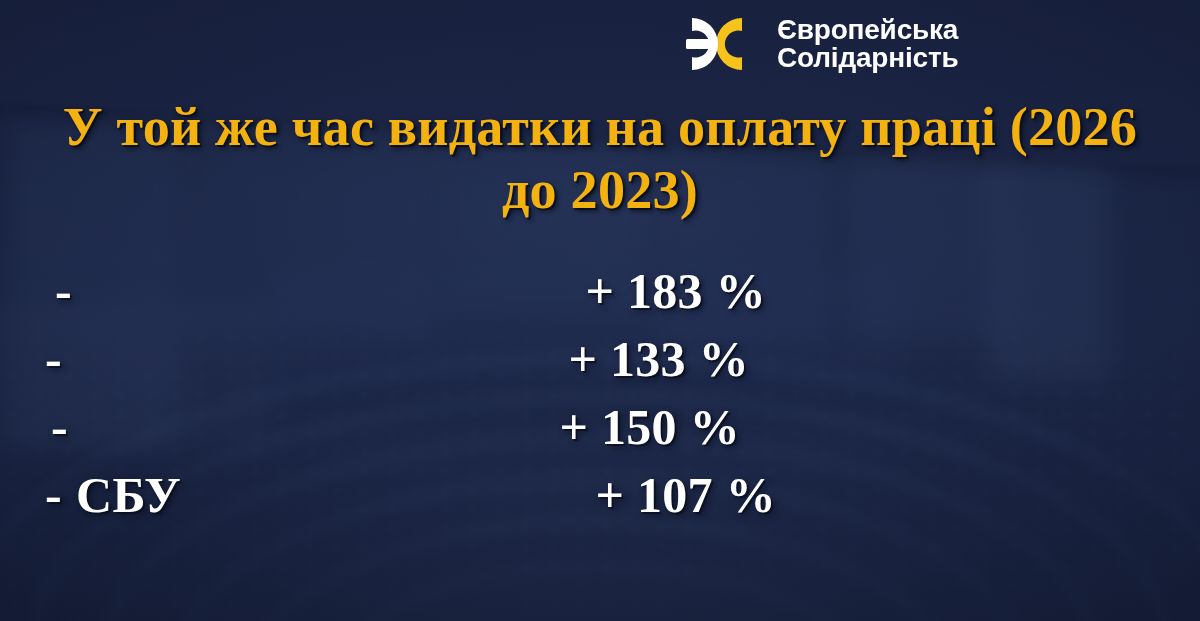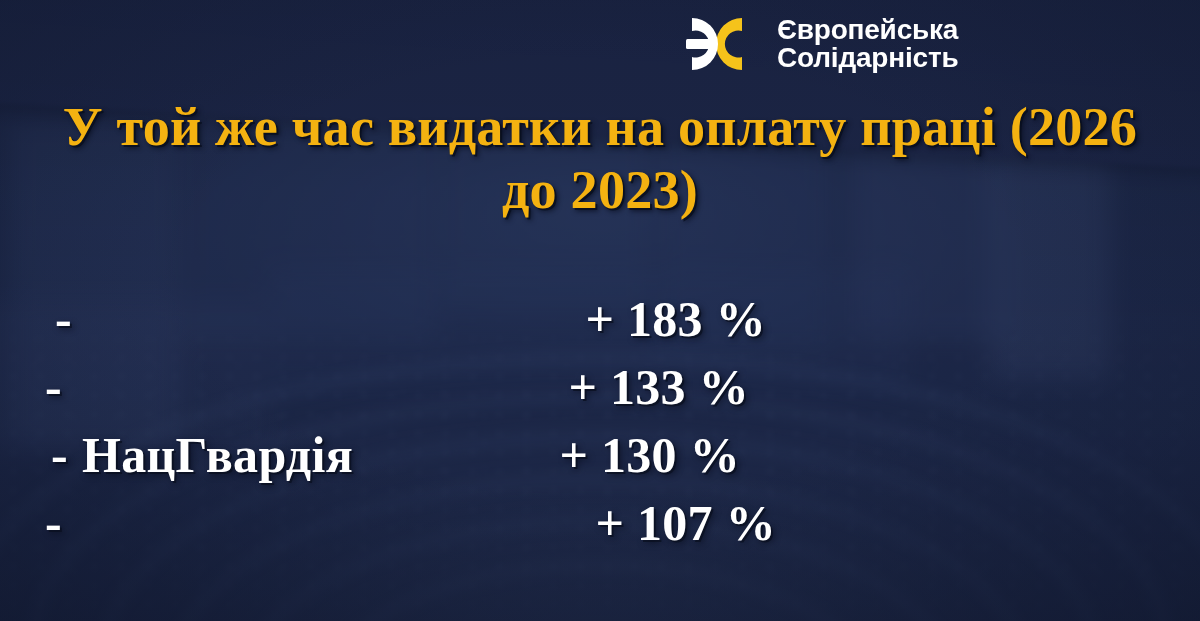--- a/index.html
+++ b/index.html
@@ -160,21 +160,20 @@
     flex: 0 0 auto;
     text-align: right;
   }
   .row .name {
     flex: 0 0 auto;
     padding-left: 14px;
   }
   .row .value {
     flex: 1 1 auto;
     text-align: right;
-    margin-top: 28px;
   }
 
   
   .row-0 .dash  { width: 72px; }
   .row-0 .value { padding-right: 74px; }
   .row-1 .dash  { width: 62px; }
   .row-1 .value { padding-right: 91px; text-align: right; }
   .row-2 .dash  { width: 68px; }
   .row-2 .value { padding-right: 100px; }
   .row-3 .dash  { width: 62px; }
@@ -248,23 +247,23 @@
       <span class="value">+ 183 %</span>
     </div>
 
     <div class="row row-1">
       <span class="dash">-</span>
       <span class="value">+ 133 %</span>
     </div>
 
     <div class="row row-2">
       <span class="dash">-</span>
-      <span class="name">НацГвардія</span>
-      <span class="value">+ 130 %</span>
+      <span class="value">+ 150 %</span>
     </div>
 
     <div class="row row-3">
       <span class="dash">-</span>
+      <span class="name">СБУ</span>
       <span class="value">+ 107 %</span>
     </div>
 
   </div>
 </div>
 
 </body></html>

